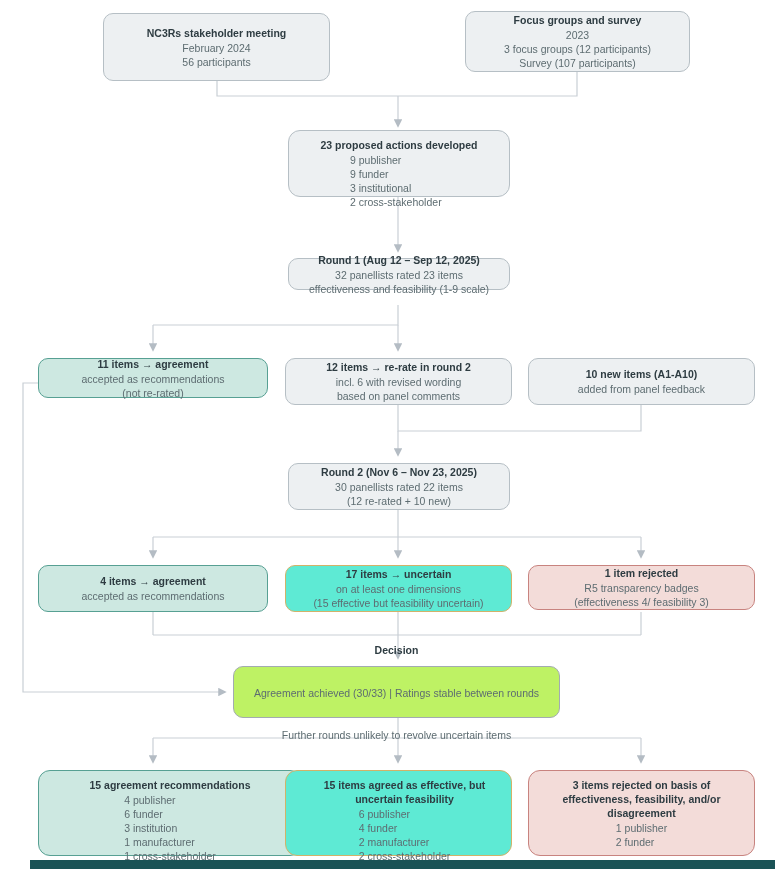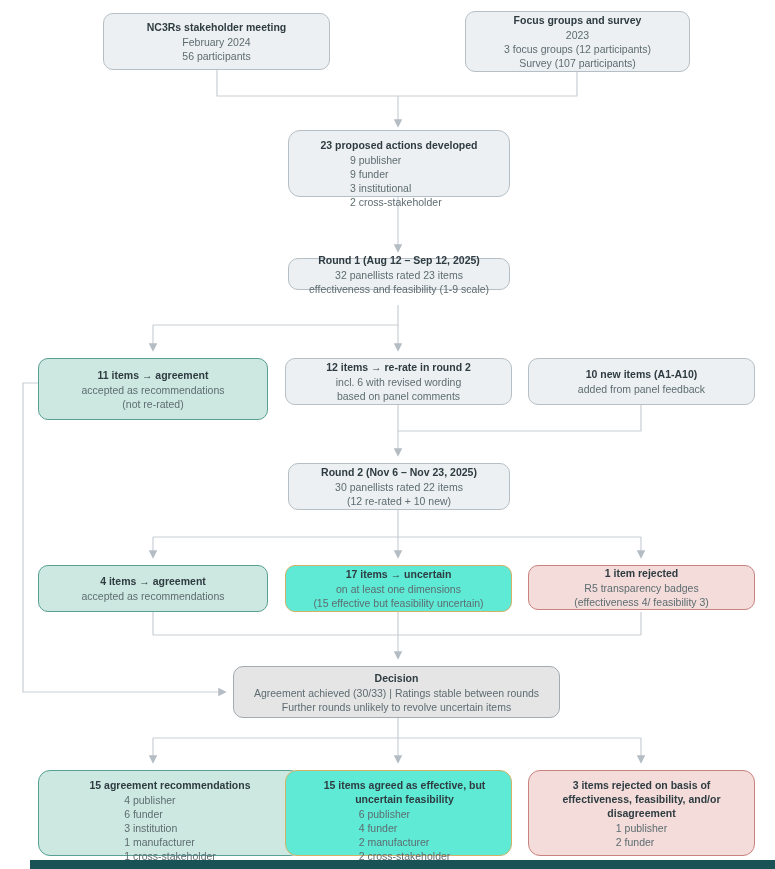--- a/index.html
+++ b/index.html
@@ -39,21 +39,21 @@
     font-weight: bold;
     color: #2e3c42;
     margin-bottom: 1px;
   }
   .box .line { white-space: nowrap; }
 
   .box.gray   { background: #edf0f2; border-color: #b6bfc5; }
   .box.green  { background: #cde8e1; border-color: #57a093; }
   .box.yellow { background: #5eead4; border-color: #d2b269; }
   .box.pink   { background: #f3dcd9; border-color: #c8837f; }
-  .box.decision { background: #e5e5e5; border-color: #a3abb1; }
+  .box.decision { background: #bef264; border-color: #a3abb1; gap: 28px; }
 
   .box.top-align { justify-content: flex-start; padding-top: 7px; border-radius: 12px; }
   .box .list { display: table; margin: 0 auto; text-align: left; }
   .box .list .item { text-align: left; }
   .box .list.narrow { display: block; width: 98px; }
 
   .footer-bar {
     position: absolute;
     left: 30px;
     top: 860px;
@@ -97,21 +97,21 @@
 
       <path d="M38,383 H23 V692 H225" marker-end="url(#arr)"></path>
 
       <path d="M398,718 V738 M153,738 H641"></path>
       <path d="M153,738 V762" marker-end="url(#arr)"></path>
       <path d="M398,738 V762" marker-end="url(#arr)"></path>
       <path d="M641,738 V762" marker-end="url(#arr)"></path>
     </g>
   </svg>
 
-  <div class="box gray" style="left:103px; top:13px; width:227px; height:57px;">
+  <div class="box gray" style="left:103px; top:13px; width:227px; height:68px;">
     <div class="title">NC3Rs stakeholder meeting</div>
     <div class="line">February 2024</div>
     <div class="line">56 participants</div>
   </div>
 
   <div class="box gray" style="left:465px; top:11px; width:225px; height:61px;">
     <div class="title">Focus groups and survey</div>
     <div class="line">2023</div>
     <div class="line">3 focus groups (12 participants)</div>
     <div class="line">Survey (107 participants)</div>
@@ -126,21 +126,21 @@
       <div class="item">2 cross-stakeholder</div>
     </div>
   </div>
 
   <div class="box gray" style="left:288px; top:258px; width:222px; height:32px;">
     <div class="title">Round 1 (Aug 12 – Sep 12, 2025)</div>
     <div class="line">32 panellists rated 23 items</div>
     <div class="line">effectiveness and feasibility (1-9 scale)</div>
   </div>
 
-  <div class="box green" style="left:38px; top:358px; width:230px; height:62px;">
+  <div class="box green" style="left:38px; top:358px; width:230px; height:40px;">
     <div class="title">11 items → agreement</div>
     <div class="line">accepted as recommendations</div>
     <div class="line">(not re-rated)</div>
   </div>
 
   <div class="box gray" style="left:285px; top:358px; width:227px; height:47px;align-items:center;">
     <div class="title">12 items → re-rate in round 2</div>
     <div class="line">incl. 6 with revised wording</div>
     <div class="line">based on panel comments</div>
   </div>

